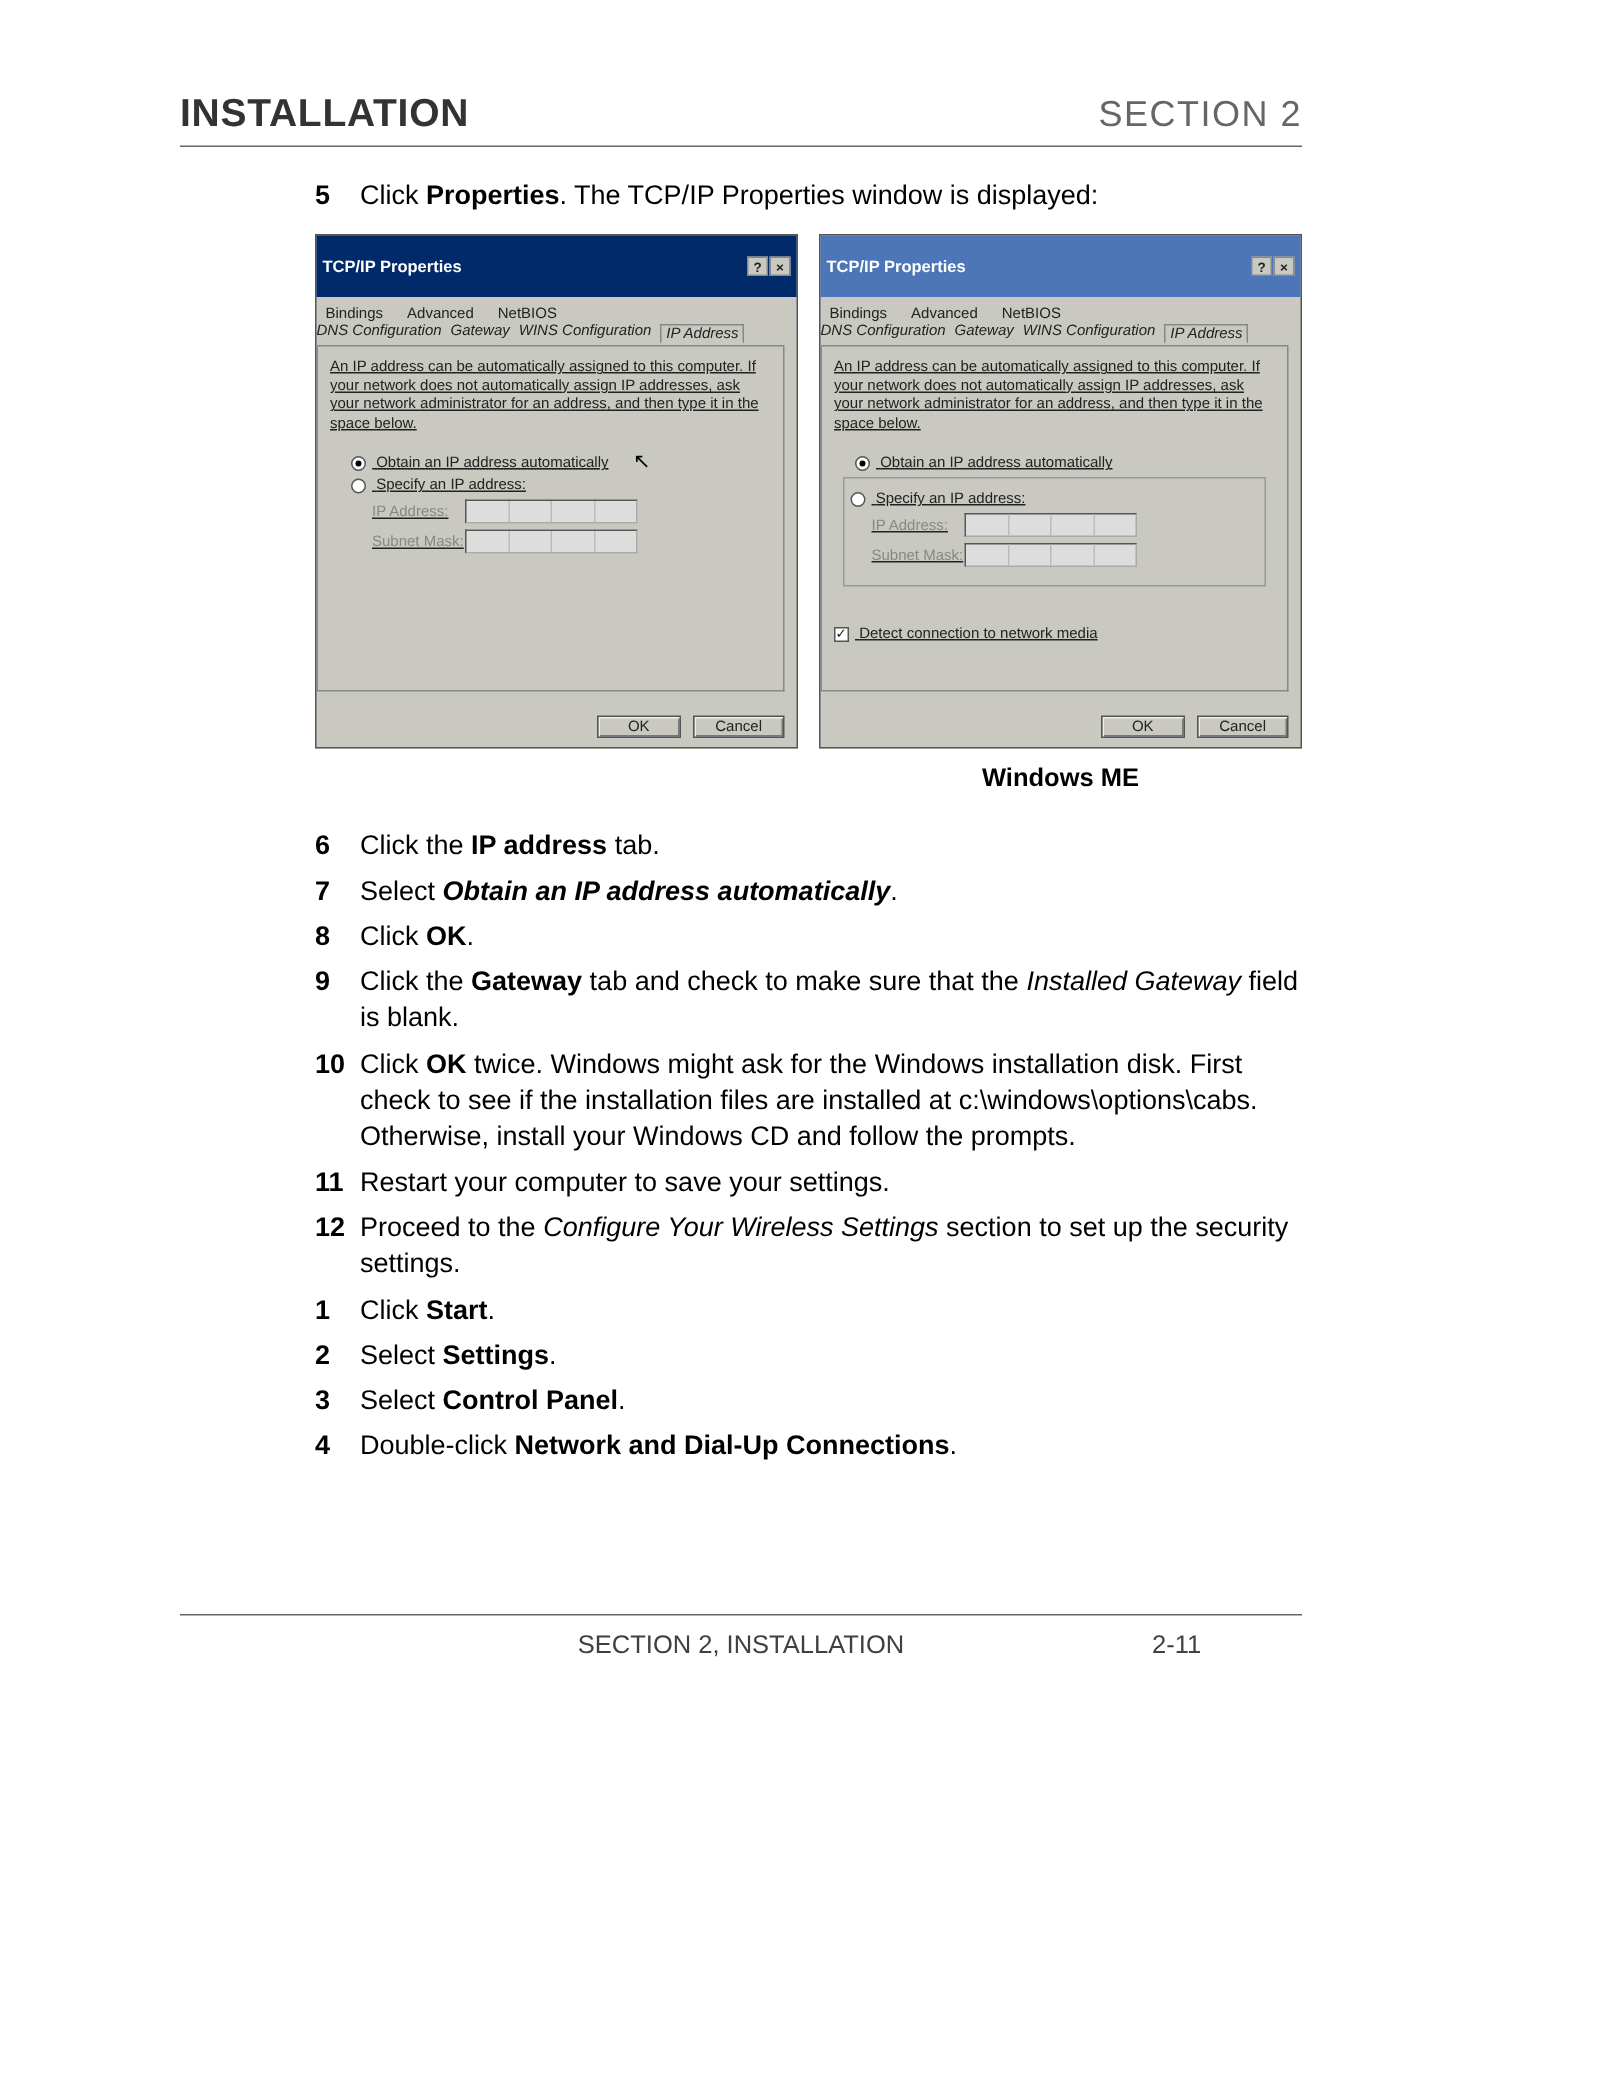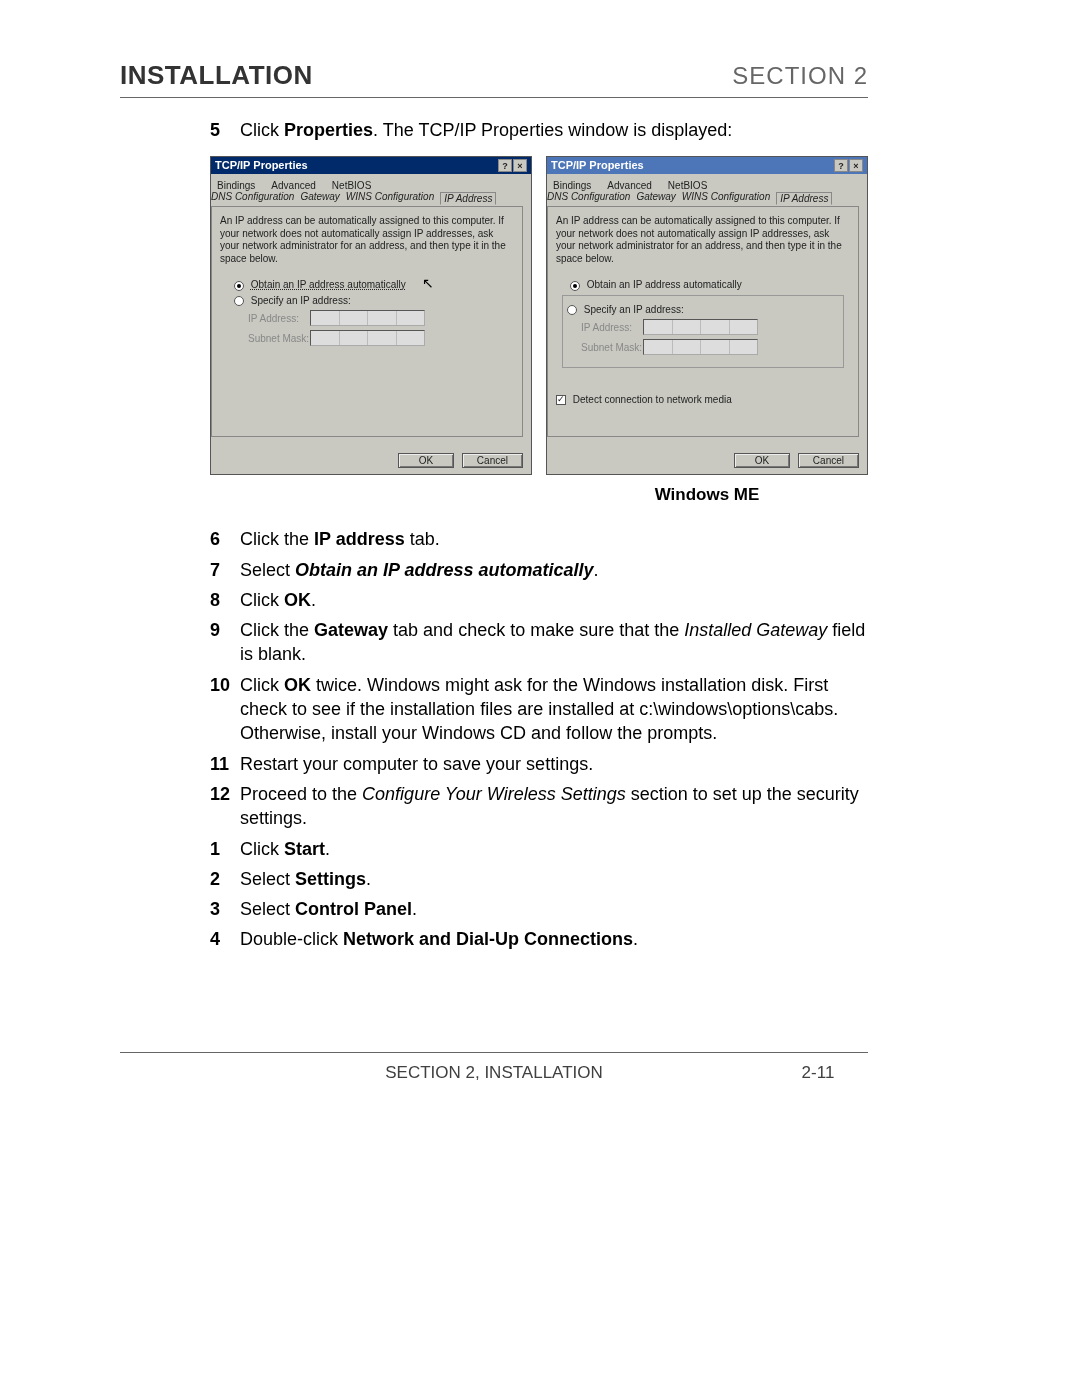--- a/index.html
+++ b/index.html
@@ -65,22 +65,22 @@
     border: 1px solid #555;
     background: #c9c9c2;
     font-family: "MS Sans Serif", Tahoma, sans-serif;
     font-size: 11px;
     color: #222;
   }
   .dlg-title {
     background: #002a6a;
     color: #fff;
     display: flex;
-    align-items: flex-start;
-    padding: 2px 4px;
+    align-items: center;
+    padding: 14px 4px;
     font-weight: bold;
     font-size: 11px;
   }
   .dlg-title .spacer { flex: 1; }
   .tb-btn {
     background: #c9c9c2;
     border: 1px solid #888;
     width: 14px; height: 13px;
     display: inline-flex;
     align-items: center; justify-content: center;
@@ -110,20 +110,21 @@
     padding: 0 3px;
     position: relative;
     top: 1px;
   }
   .tab-panel {
     border: 1px solid #888;
     border-top: none;
     padding: 8px;
     min-height: 230px;
     position: relative;
+    text-decoration: underline;
   }
   .hint {
     font-size: 10px;
     line-height: 1.25;
     margin-bottom: 14px;
   }
   .radio-row {
     font-size: 10px;
     margin: 4px 0 4px 14px;
   }
@@ -217,21 +218,21 @@
     border: none;
     border-top: 1px solid #666;
     margin: 100px 0 10px 0;
   }
   .footer-row {
     display: flex;
     font-size: 17px;
     color: #404040;
   }
   .footer-center { flex: 1; text-align: center; }
-  .footer-right { width: 100px; text-align: center; }
+  .footer-right { width: 100px; text-align: left; }
   .footer-left-spacer { width: 100px; }
 </style>
 </head>
 <body>
 
 <div class="page">
   <div class="header-row">
     <div class="header-left">INSTALLATION</div>
     <div class="header-right">SECTION 2</div>
   </div>

